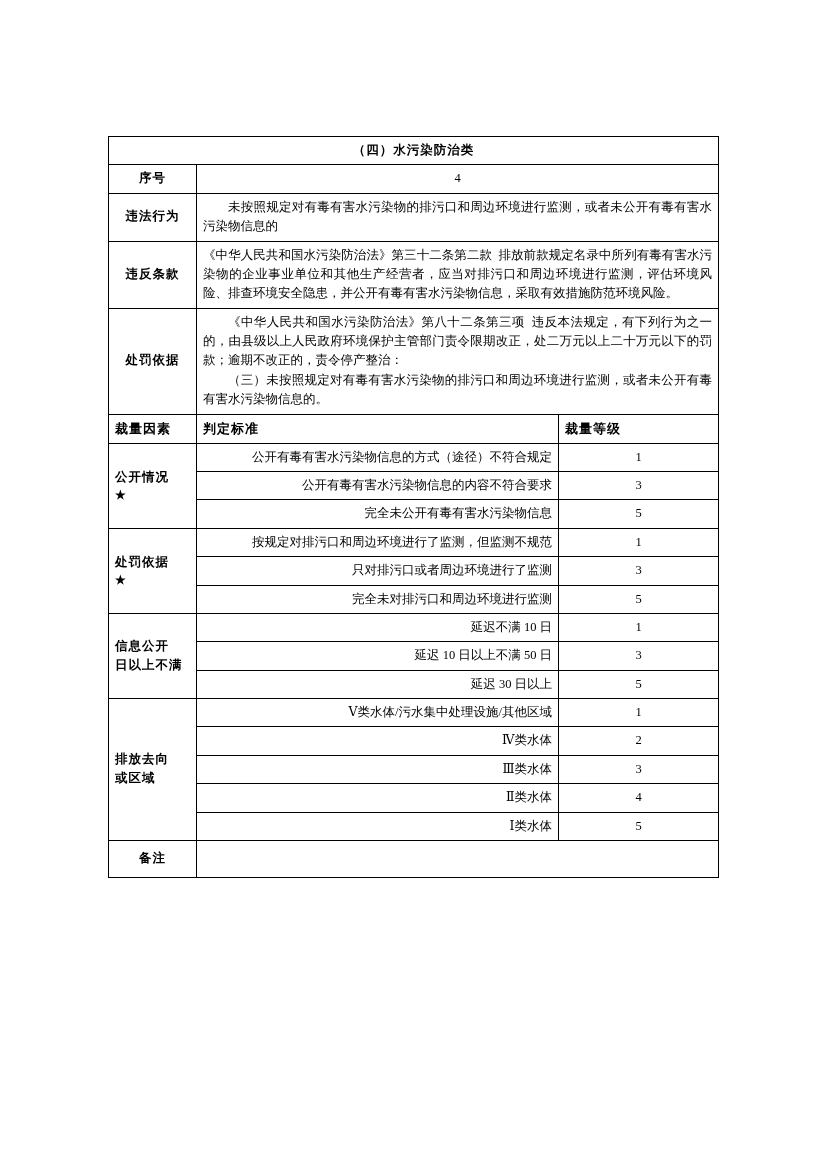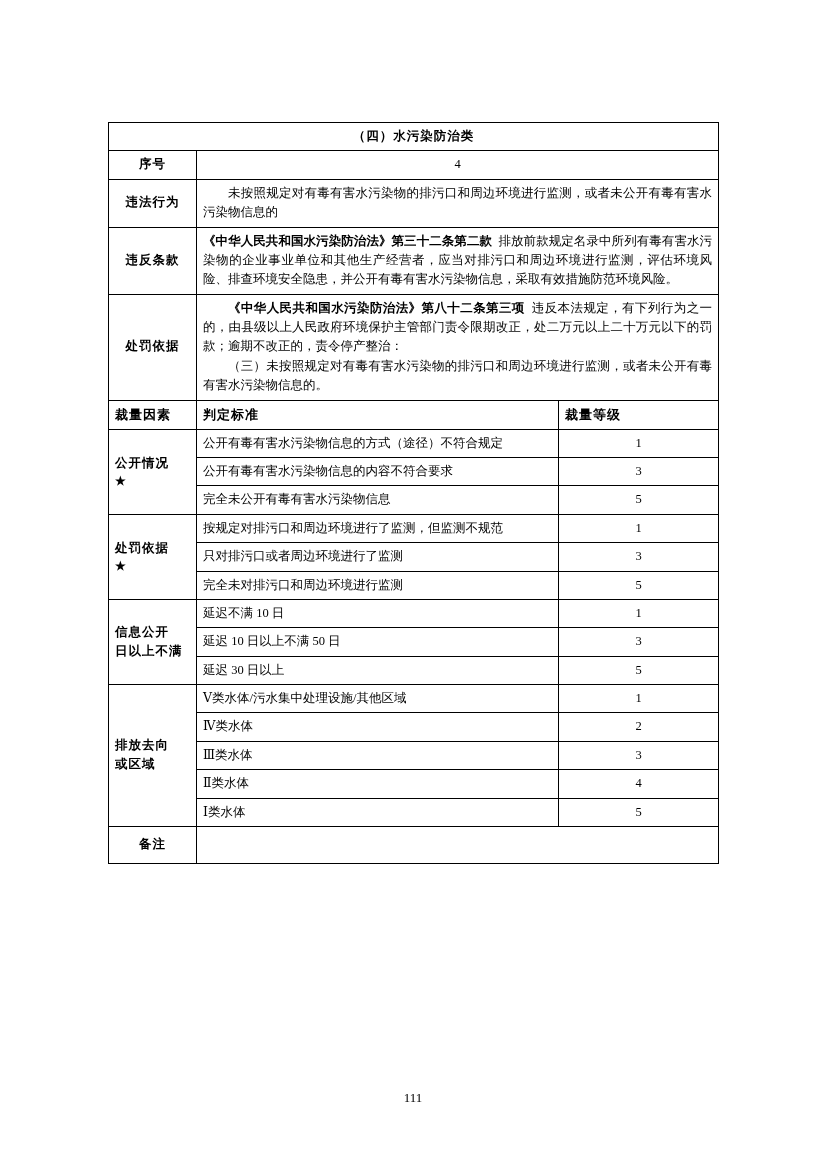--- a/index.html
+++ b/index.html
@@ -17,21 +17,21 @@
   .page {
     position: absolute;
     left: 0; top: 0;
     width: 826px;
     height: 1169px;
     box-sizing: border-box;
   }
   .doc-table {
     position: absolute;
     left: 108px;
-    top: 122px;
+    top: 136px;
     width: 610px;
     border-collapse: collapse;
     table-layout: fixed;
     border-radius: 27px;
   }
   .doc-table td {
     border: 1px solid #000000;
     padding: 4px 6px;
     font-size: 12.5px;
     line-height: 1.55;
@@ -58,29 +58,29 @@
   .just {
     text-align: justify;
     text-justify: inter-ideograph;
     line-height: 1.62;
     margin-left: 8px;
   }
   .indent {
     text-indent: 2em;
   }
   .bold {
-    font-weight: bold;
+    font-weight: normal;
   }
   .num-cell {
     text-align: center;
     width: 160px;
     font-size: 12.5px;
   }
   .crit-cell {
-    text-align: left;
+    text-align: right;
     font-size: 12.5px;
   }
   .factor-cell {
     text-align: left;
     font-weight: bold;
     font-size: 13px;
     line-height: 1.5;
     letter-spacing: 1px;
   }
   .star {
@@ -226,15 +226,14 @@
         <td class="num-cell">5</td>
       </tr>
 
       <tr>
         <td class="label-cell">备注</td>
         <td class="remark-empty" colspan="2"></td>
       </tr>
     </tbody>
   </table>
 
-  <div class="page-number">111</div>
 
 </div>
 
 </body></html>

